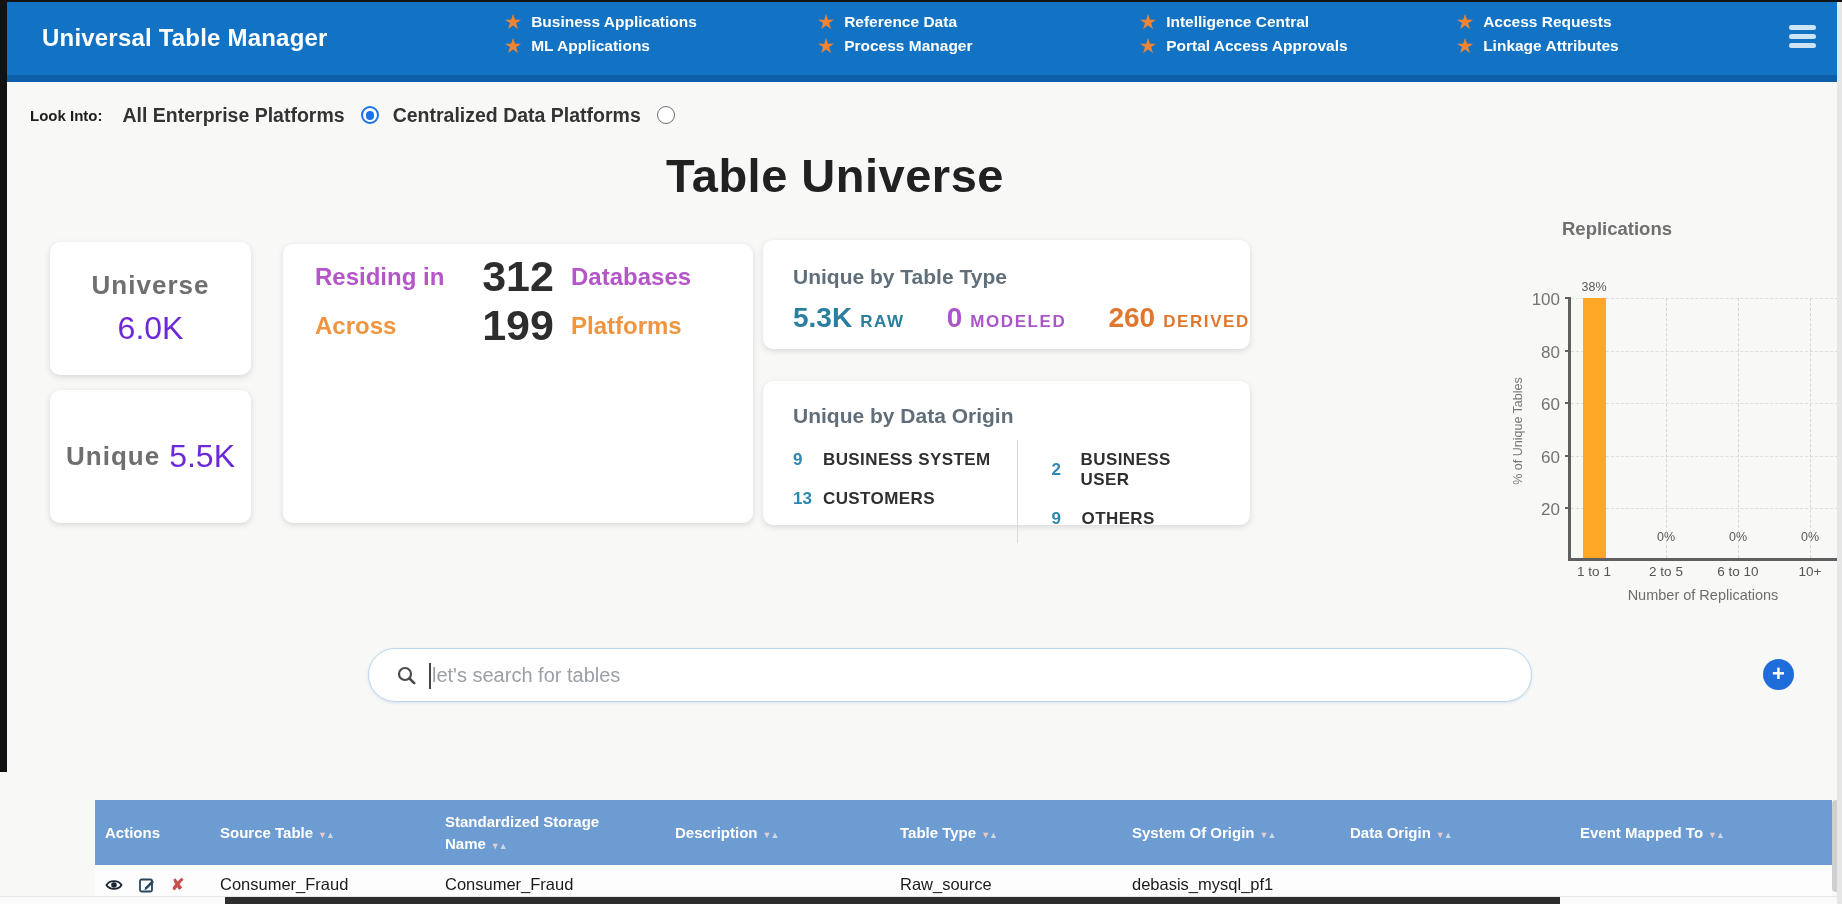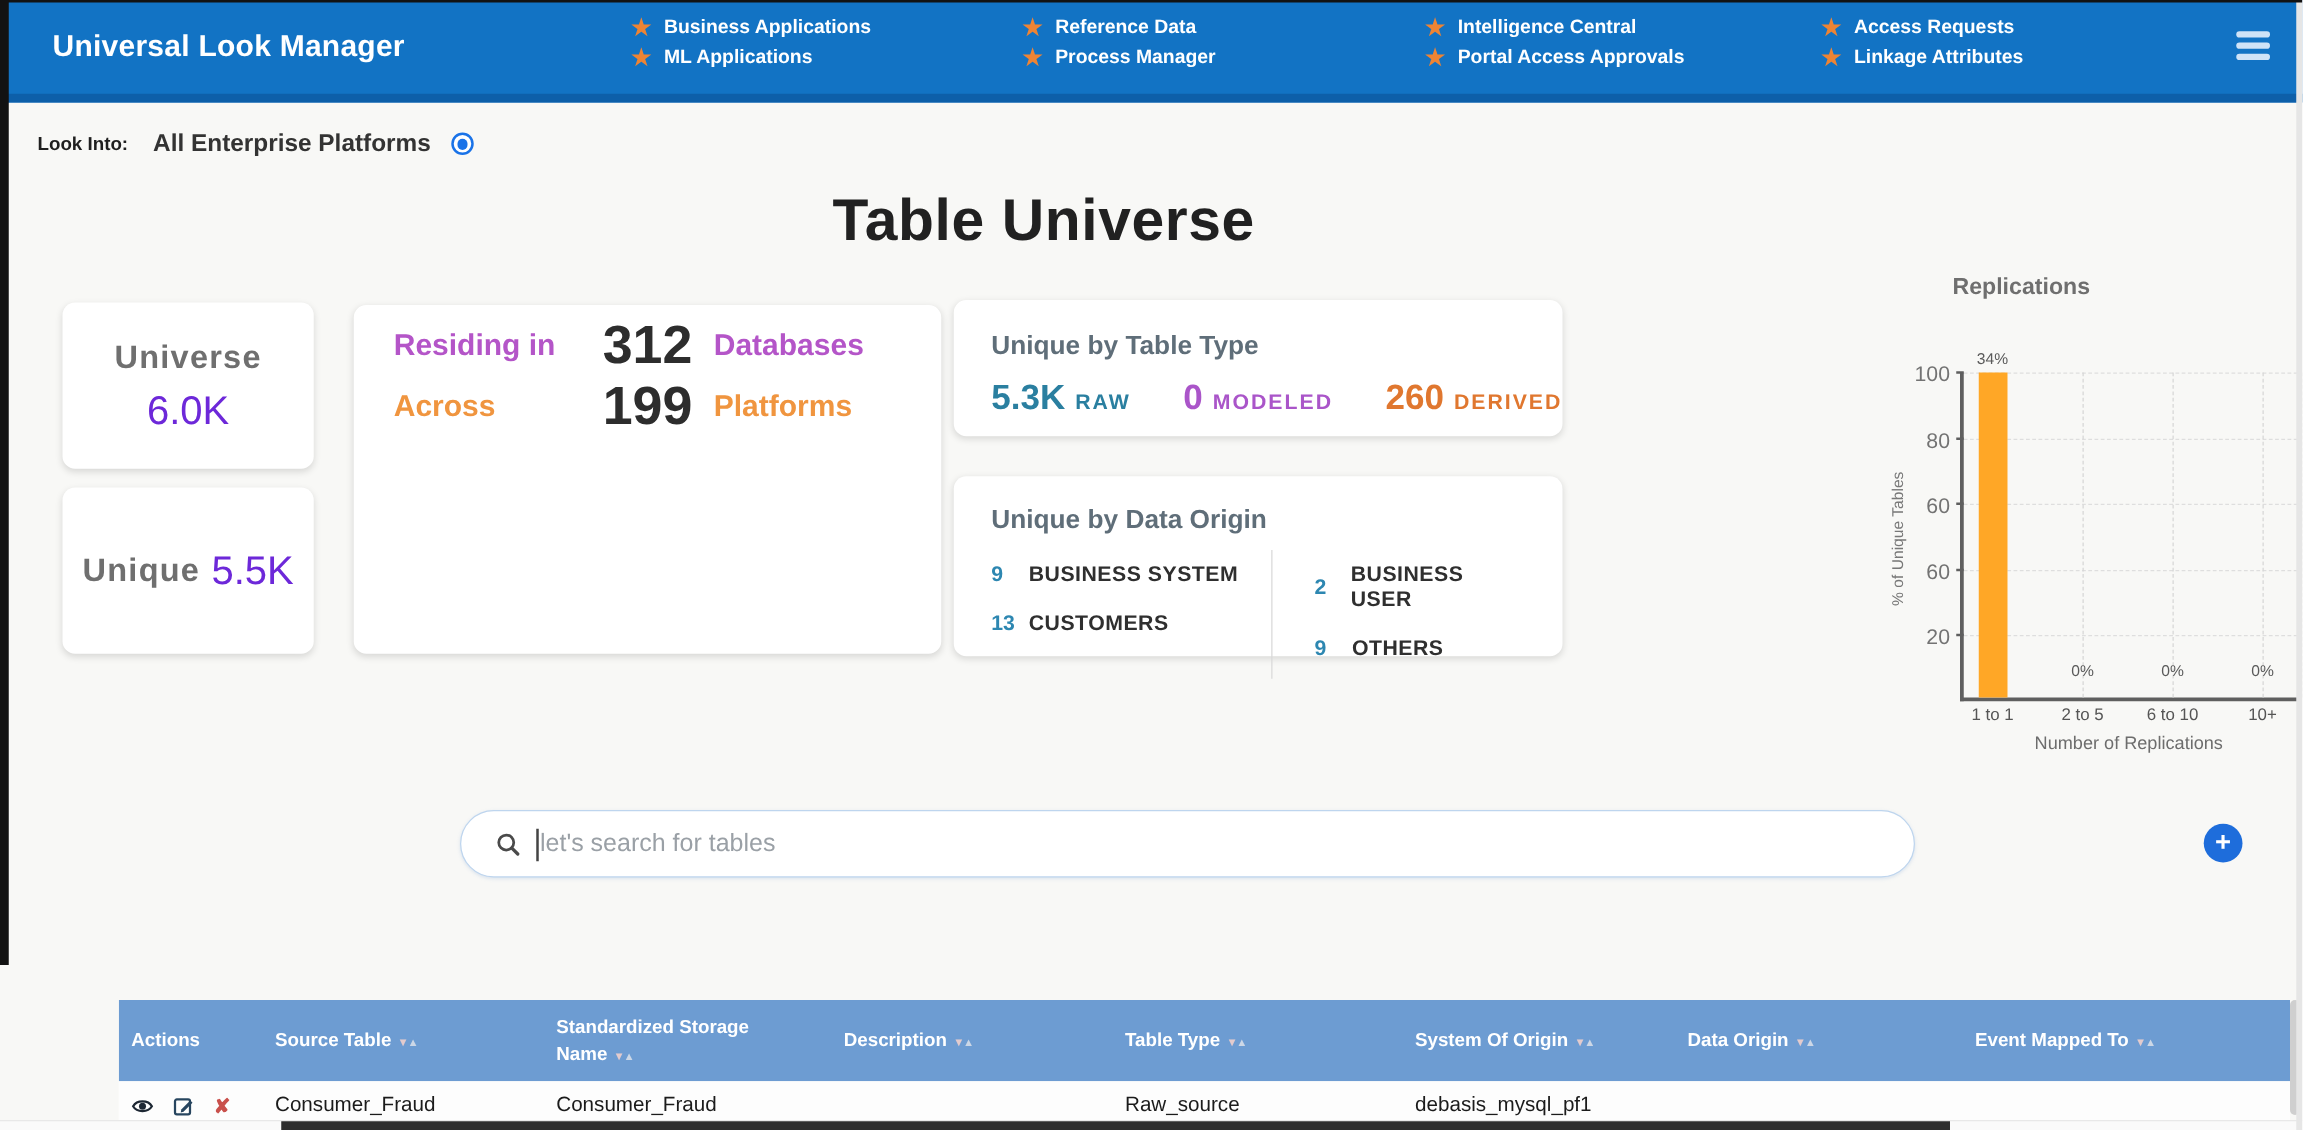--- a/index.html
+++ b/index.html
@@ -108,21 +108,21 @@
 </style>
 </head>
 <body>
 
 <div class="page">
   <div class="frame-top"></div>
   <div class="frame-left"></div>
   <div class="frame-right"></div>
 
   <header class="navbar">
-    <div class="nav-title">Universal Look Manager</div>
+    <div class="nav-title">Universal Table Manager</div>
 
     <nav class="nav-group g1">
       <div class="nav-item">
         <span class="star">★</span>
         <span>Business Applications</span>
       </div>
       <div class="nav-item">
         <span class="star">★</span>
         <span>ML Applications</span>
       </div>
@@ -166,20 +166,24 @@
         <div></div>
         <div></div>
     </div>
   </header>
 
   <div class="look-into">
     <span class="li-label">Look Into:</span>
     <div class="li-option">
       <span class="li-text">All Enterprise Platforms</span>
       <span class="radio selected"></span>
+    </div>
+    <div class="li-option">
+      <span class="li-text">Centralized Data Platforms</span>
+      <span class="radio"></span>
     </div>
   </div>
 
   <h1 class="page-title">Table Universe</h1>
 
   <div class="card card-universe">
     <div class="stat-label">Universe</div>
     <div class="stat-value">6.0K</div>
   </div>
 
@@ -258,21 +262,21 @@
         <div class="hgrid" style="top: 105.2px;"></div>
         <div class="ytick" style="top: 97.2px;">60</div>
         <div class="ymark" style="top: 104.2px;"></div>
         <div class="hgrid" style="top: 52.6px;"></div>
         <div class="ytick" style="top: 44.6px;">80</div>
         <div class="ymark" style="top: 51.6px;"></div>
         <div class="hgrid" style="top: 0px;"></div>
         <div class="ytick" style="top: -8px;">100</div>
         <div class="ymark" style="top: -1px;"></div>
         <div class="bar" style="left: 11.5px; height: 260.37px; background: rgb(255, 167, 38);"></div>
-        <div class="vlabel" style="left: 3px; bottom: 264.37px;">34%</div>
+        <div class="vlabel" style="left: 3px; bottom: 264.37px;">38%</div>
         <div class="xtick" style="left: -13px;">1 to 1</div>
         <div class="vgrid" style="left: 95px;"></div>
         <div class="vlabel" style="left: 75px; bottom: 14px;">0%</div>
         <div class="xtick" style="left: 59px;">2 to 5</div>
         <div class="vgrid" style="left: 167px;"></div>
         <div class="vlabel" style="left: 147px; bottom: 14px;">0%</div>
         <div class="xtick" style="left: 131px;">6 to 10</div>
         <div class="vgrid" style="left: 239px;"></div>
         <div class="vlabel" style="left: 219px; bottom: 14px;">0%</div>
         <div class="xtick" style="left: 203px;">10+</div>

